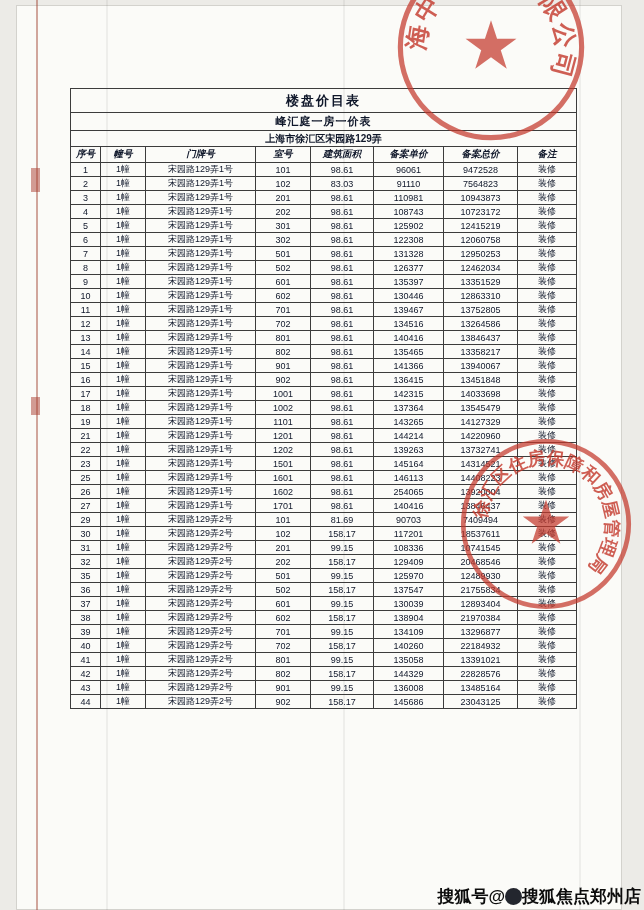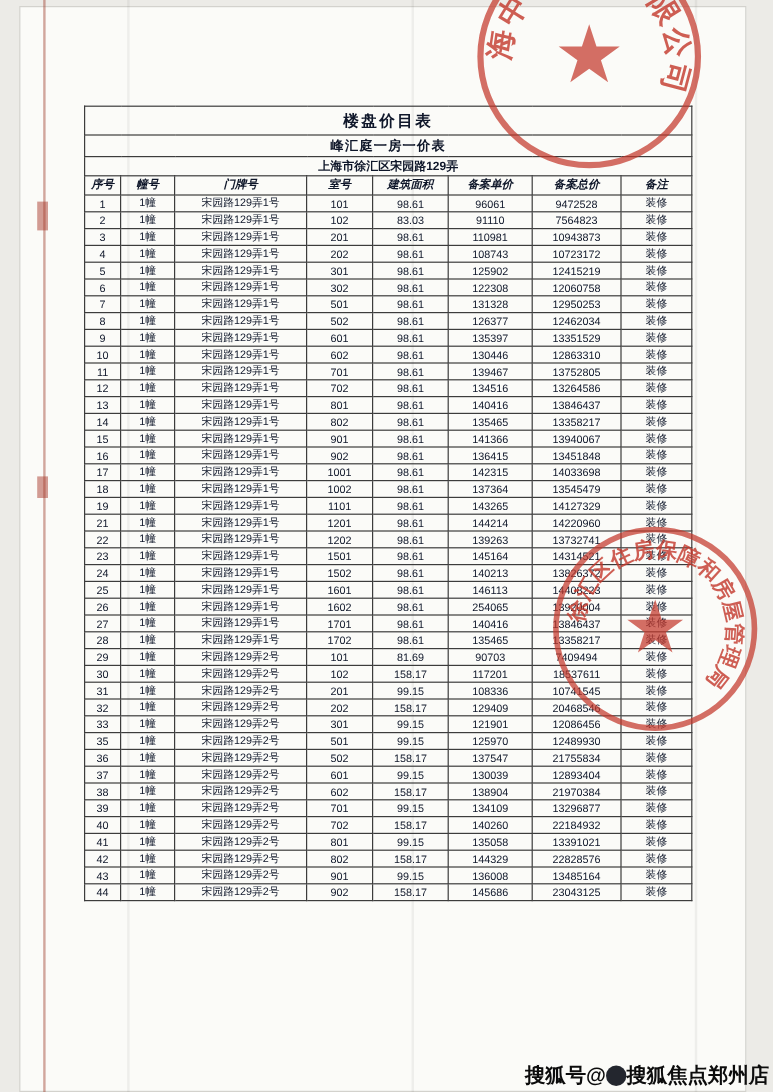--- a/index.html
+++ b/index.html
@@ -302,30 +302,20 @@
           <td>23</td>
           <td>1幢</td>
           <td>宋园路129弄1号</td>
           <td>1501</td>
           <td>98.61</td>
           <td>145164</td>
           <td>14314521</td>
           <td>装修</td>
         </tr>
         <tr>
-          <td>24</td>
-          <td>1幢</td>
-          <td>宋园路129弄1号</td>
-          <td>1502</td>
-          <td>98.61</td>
-          <td>140213</td>
-          <td>13826372</td>
-          <td>装修</td>
-        </tr>
-        <tr>
           <td>25</td>
           <td>1幢</td>
           <td>宋园路129弄1号</td>
           <td>1601</td>
           <td>98.61</td>
           <td>146113</td>
           <td>14408223</td>
           <td>装修</td>
         </tr>
         <tr>
@@ -339,30 +329,20 @@
           <td>装修</td>
         </tr>
         <tr>
           <td>27</td>
           <td>1幢</td>
           <td>宋园路129弄1号</td>
           <td>1701</td>
           <td>98.61</td>
           <td>140416</td>
           <td>13846437</td>
-          <td>装修</td>
-        </tr>
-        <tr>
-          <td>28</td>
-          <td>1幢</td>
-          <td>宋园路129弄1号</td>
-          <td>1702</td>
-          <td>98.61</td>
-          <td>135465</td>
-          <td>13358217</td>
           <td>装修</td>
         </tr>
         <tr>
           <td>29</td>
           <td>1幢</td>
           <td>宋园路129弄2号</td>
           <td>101</td>
           <td>81.69</td>
           <td>90703</td>
           <td>7409494</td>
@@ -389,30 +369,20 @@
           <td>装修</td>
         </tr>
         <tr>
           <td>32</td>
           <td>1幢</td>
           <td>宋园路129弄2号</td>
           <td>202</td>
           <td>158.17</td>
           <td>129409</td>
           <td>20468546</td>
-          <td>装修</td>
-        </tr>
-        <tr>
-          <td>33</td>
-          <td>1幢</td>
-          <td>宋园路129弄2号</td>
-          <td>301</td>
-          <td>99.15</td>
-          <td>121901</td>
-          <td>12086456</td>
           <td>装修</td>
         </tr>
         <tr>
           <td>35</td>
           <td>1幢</td>
           <td>宋园路129弄2号</td>
           <td>501</td>
           <td>99.15</td>
           <td>125970</td>
           <td>12489930</td>

